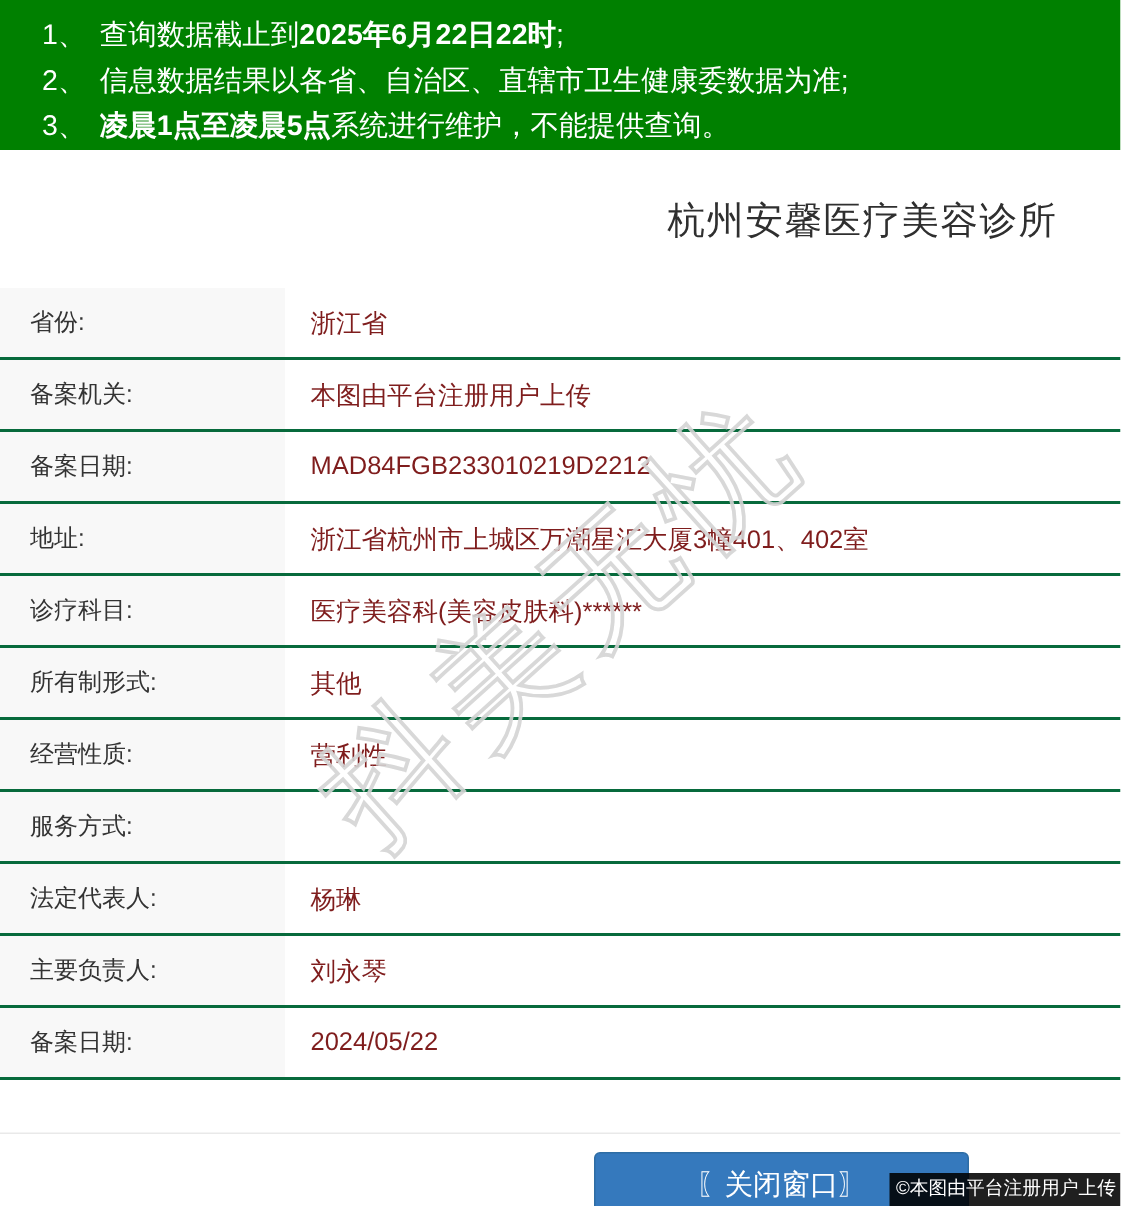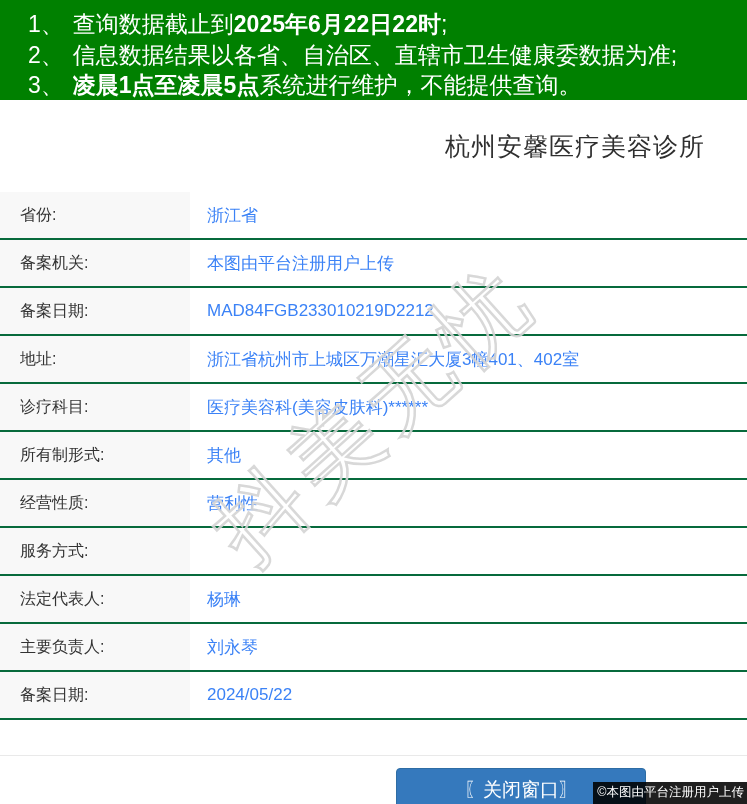--- a/index.html
+++ b/index.html
@@ -5,36 +5,36 @@
   * { margin:0; padding:0; box-sizing:border-box; }
   html,body { width:747px; height:804px; }
   body {
     font-family:"Liberation Sans","DejaVu Sans",sans-serif;
     background:#ffffff; color:#333; overflow:hidden; position:relative;
   }
   .page { position:relative; width:747px; height:804px; overflow:hidden; background:#fff; }
 
   
   .notice-bar { background:#008000; color:#ffffff; padding:9px 10px 10px 28px; height:100px; }
-  .notice-line { font-size:23px; line-height:30.5px; white-space:nowrap; }
+  .notice-line { font-size:19px; line-height:30.5px; white-space:nowrap; }
   .notice-line .num { margin-right:9px; }
   .notice-line b { font-weight:700; }
 
   
   .title-wrap { height:92px; text-align:right; padding-right:42px; padding-top:30px; }
   .clinic-title { display:inline-block; font-size:25px; font-weight:500; color:#2f2f2f; letter-spacing:1px; }
 
   
   .record-table { width:747px; }
   .record-row { display:flex; height:48px; border-bottom:2px solid #076a3c; background:#fff; }
   .record-label {
     width:190px; background:#f8f8f8; display:flex; align-items:center;
     padding-left:20px; font-size:16px; color:#333;
   }
-  .record-value { flex:1; display:flex; align-items:center; padding-left:17px; font-size:17px; color:#3b82f6; }
+  .record-value { flex:1; display:flex; align-items:center; padding-left:17px; font-size:17px; color:#7f1d1d; }
 
   
   .watermark {
     position:absolute; left:178px; top:352px; width:400px;
     font-size:88px; letter-spacing:10px; white-space:nowrap;
     color:transparent; -webkit-text-stroke:2.5px #d4d4d4;
     transform:rotate(-42deg); transform-origin:center center;
     pointer-events:none; z-index:5; opacity:.9;
   }
 

